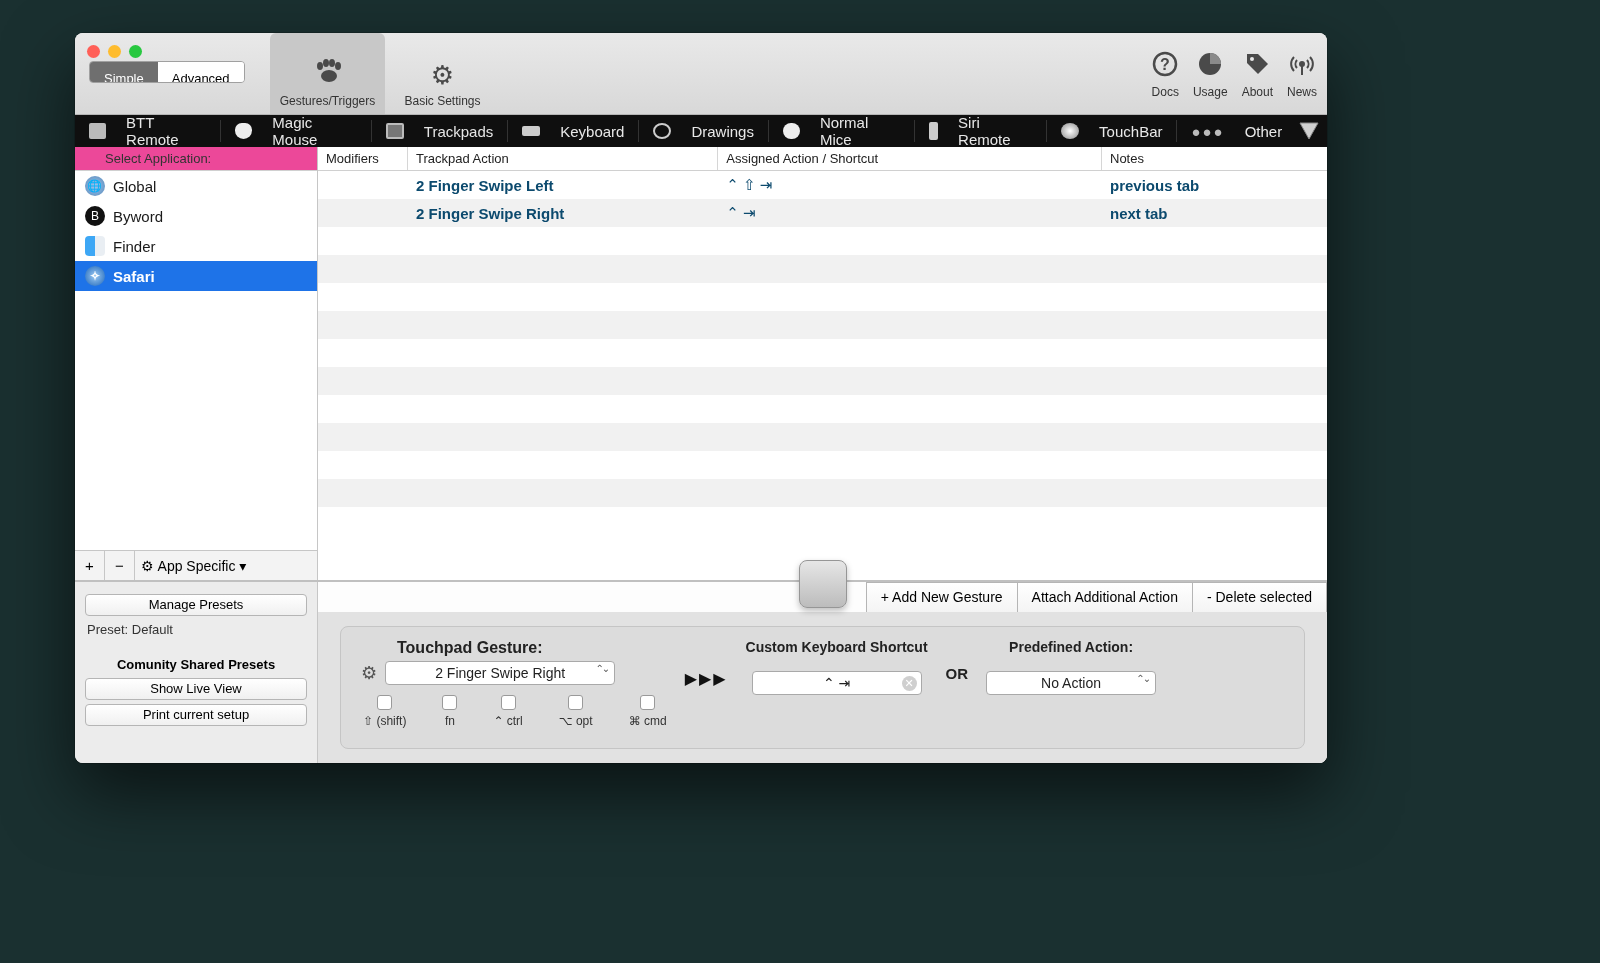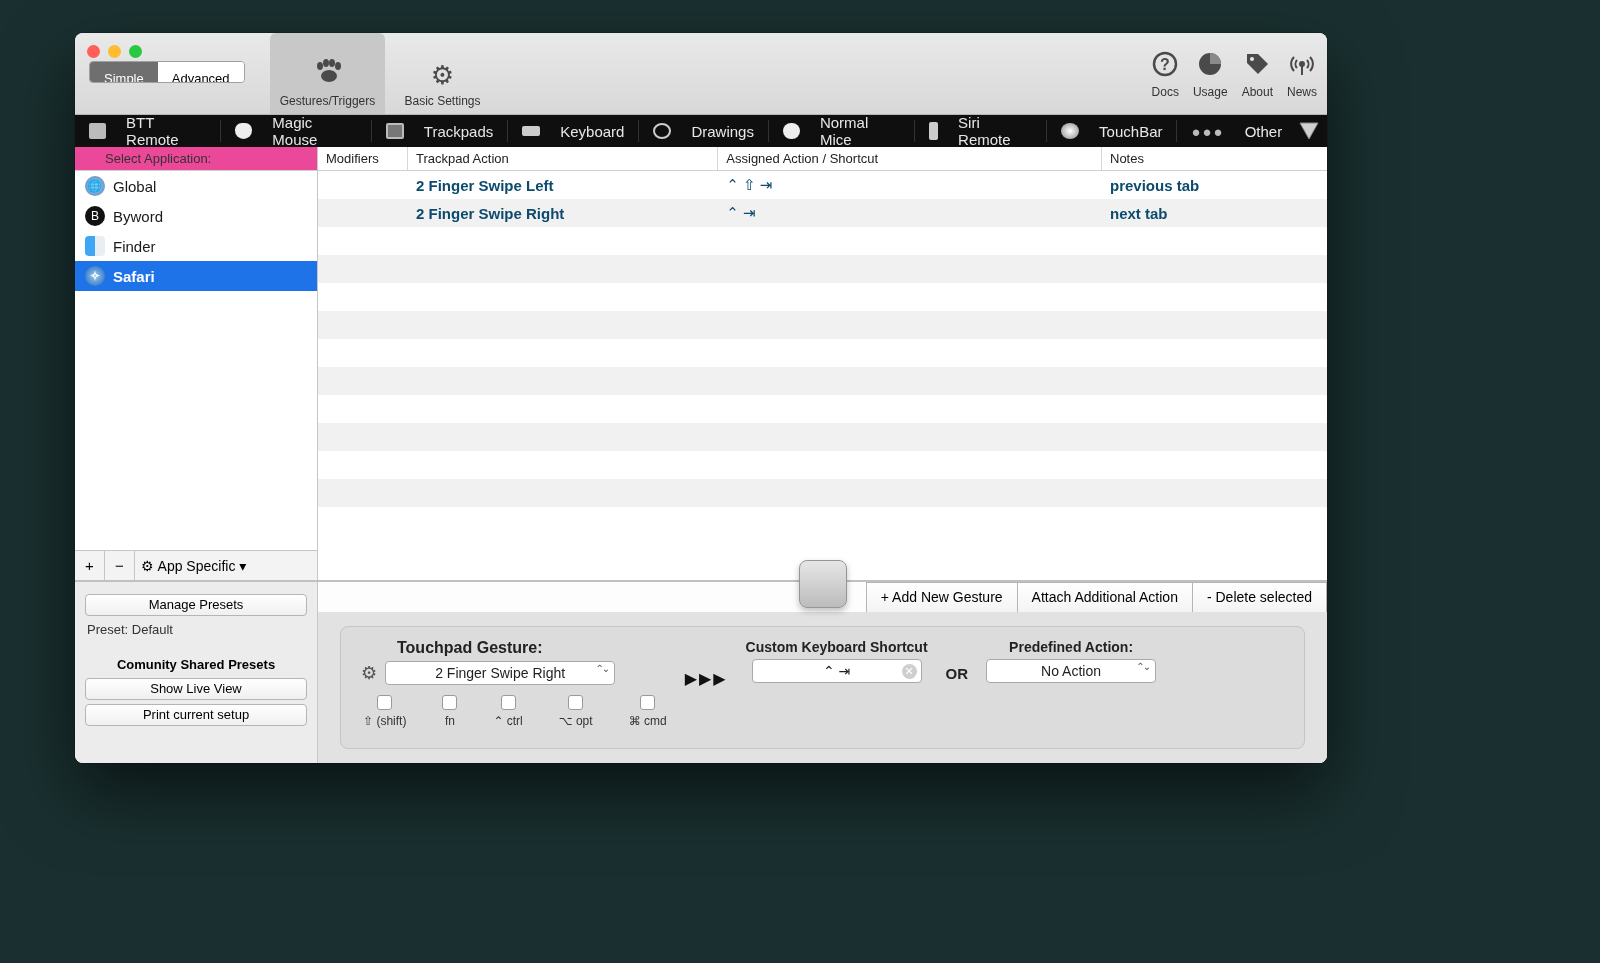--- a/index.html
+++ b/index.html
@@ -342,21 +342,21 @@
     border-radius:3px;
     background:#fff;
   }
   .arrows {
     font-size:16px;
     letter-spacing:2px;
     padding-top:30px;
     color:#111;
   }
   .shortcut-col, .action-col {
-    display:flex; flex-direction:column; align-items:center; gap:4px;
+    display:flex; flex-direction:column; align-items:center; gap:16px;
   }
   .shortcut-col .lbl, .action-col .lbl { font-weight:700; font-size:14px;}
   .input-box {
     width:170px; height:24px;
     border:1px solid #a9a9a9;
     border-radius:4px;
     background:#fff;
     display:flex;align-items:center;justify-content:center;
     position:relative;
     font-size:14px;

